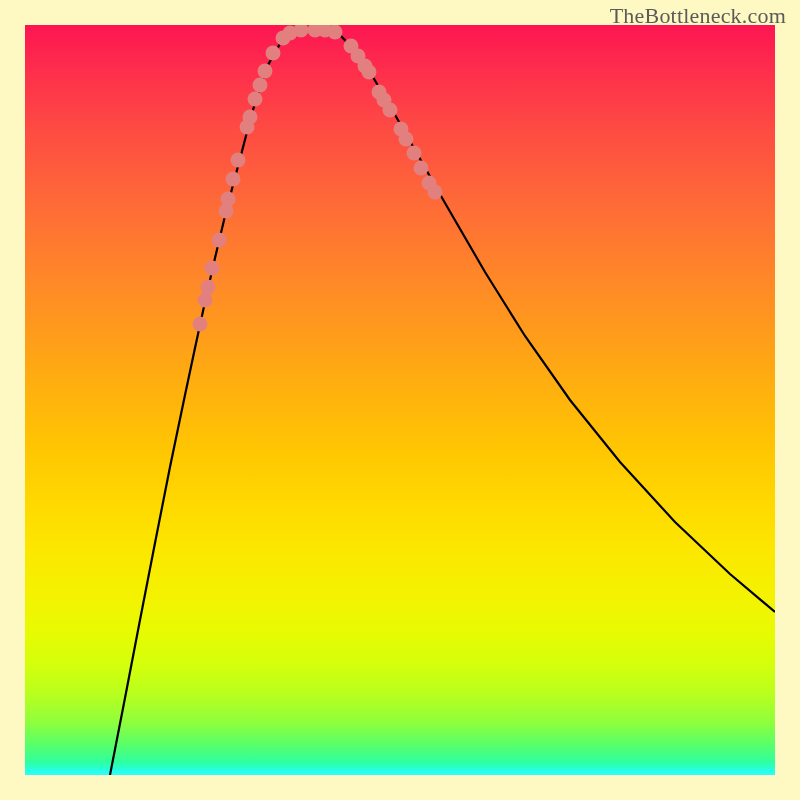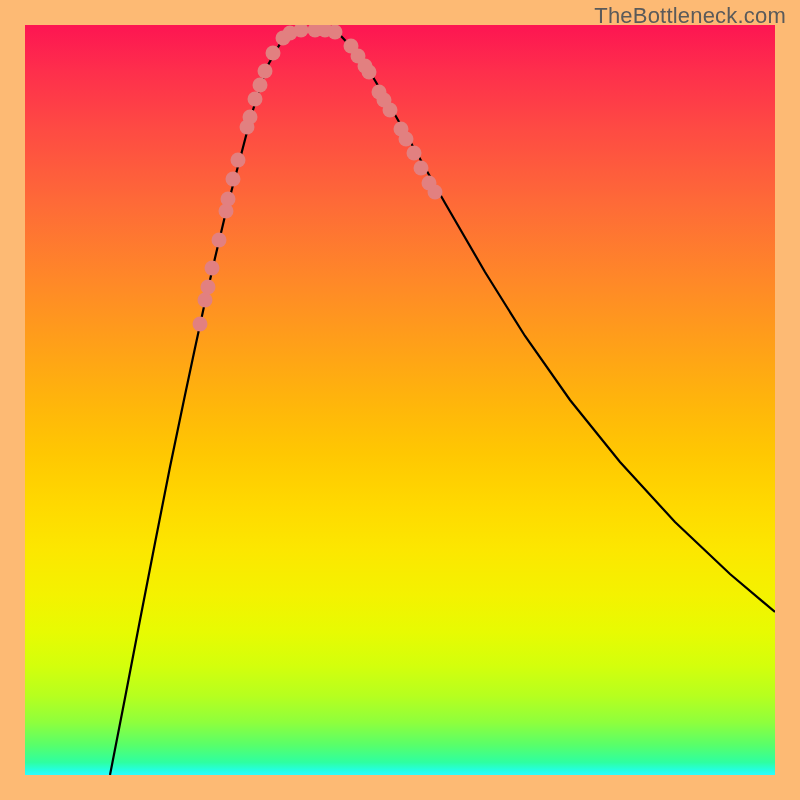--- a/index.html
+++ b/index.html
@@ -7,21 +7,22 @@
     padding: 0;
     width: 800px;
     height: 800px;
     overflow: hidden;
     font-family: Arial, Helvetica, sans-serif;
   }
   .frame {
     position: relative;
     width: 800px;
     height: 800px;
-    background: #fdba74;
+    background: #fef9c3;
+    font-family: Liberation Serif, serif;
   }
   .plot {
     position: absolute;
     left: 25px;
     top: 25px;
     width: 750px;
     height: 750px;
     
     background: linear-gradient(
       to bottom,

